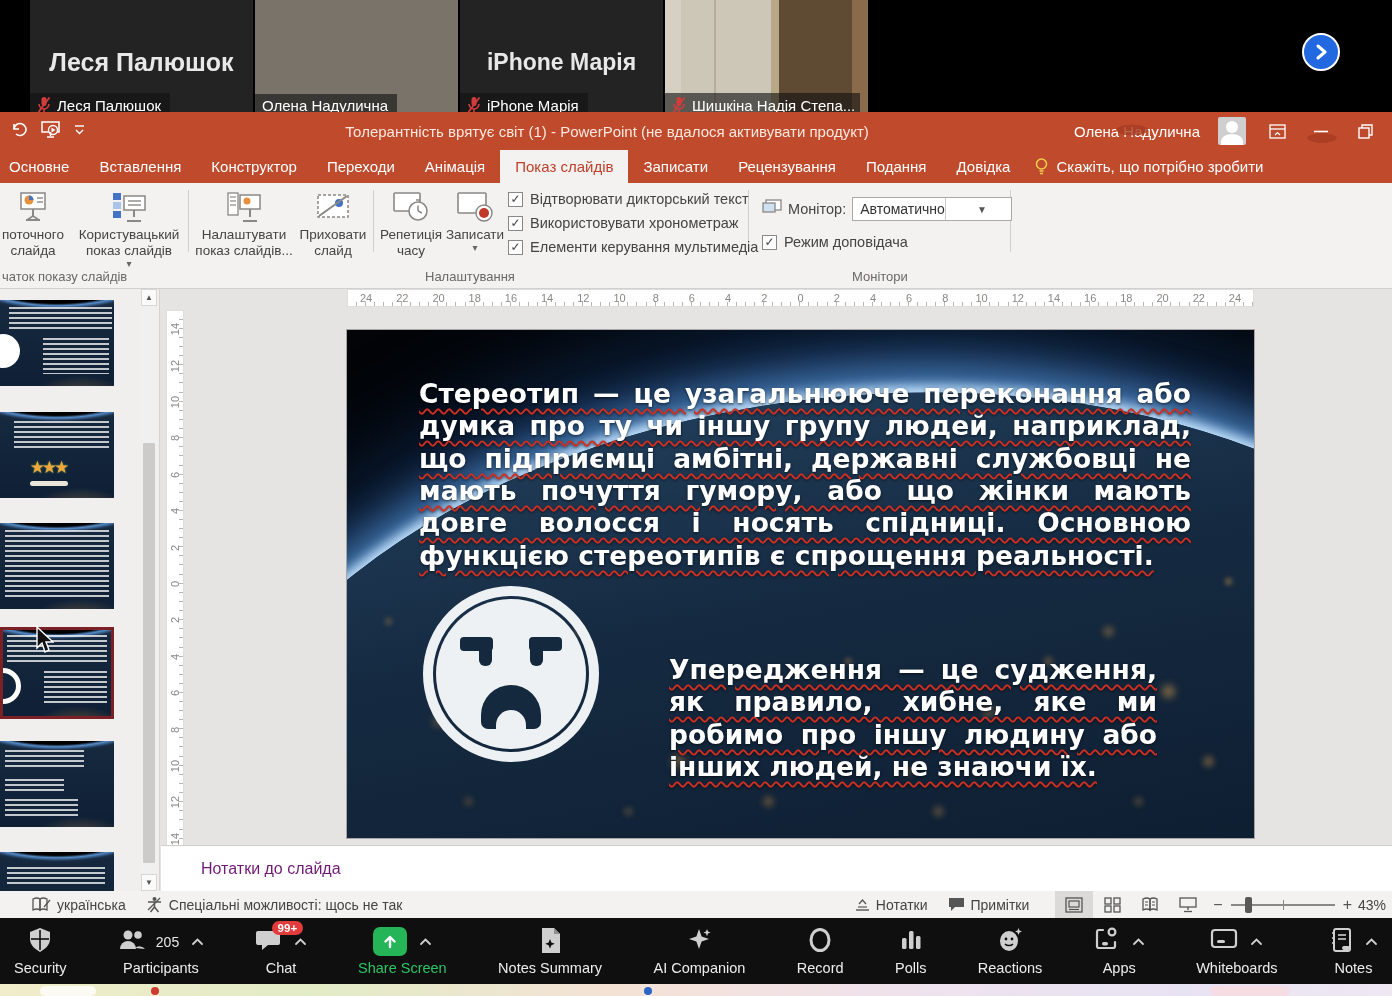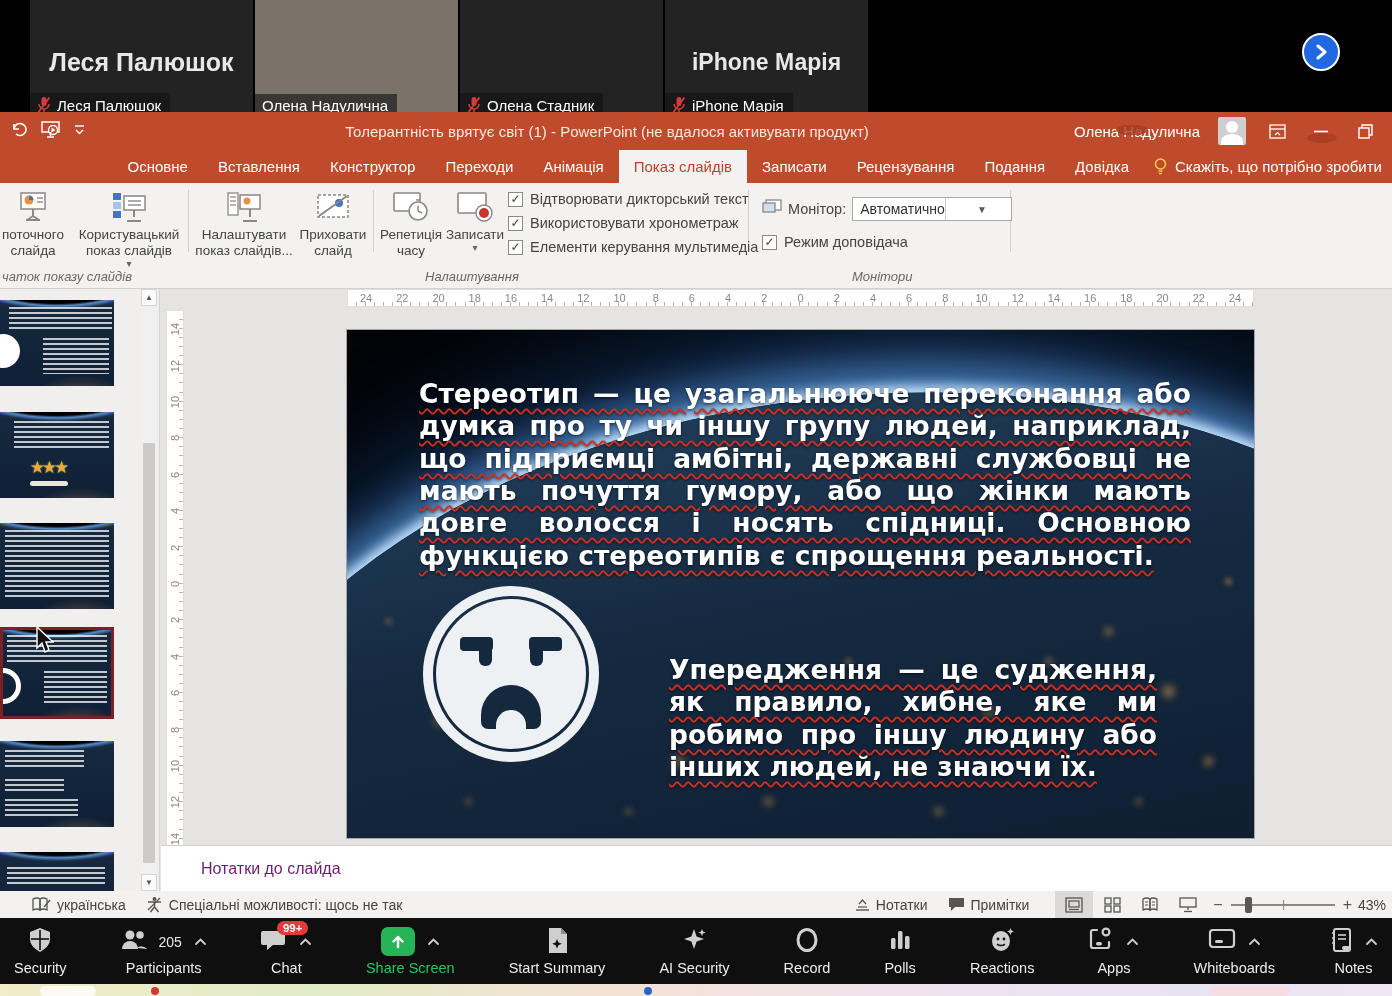--- a/index.html
+++ b/index.html
@@ -33,33 +33,33 @@
   .qat{display:flex;align-items:center;gap:14px;padding-left:10px;width:140px;}
   .tb-title{flex:1;text-align:center;font-size:15px;color:#fde8e0;}
   .tb-right{display:flex;align-items:center;gap:18px;padding-right:14px;}
   .tb-user{font-size:15px;color:#fff;}
   .avatar{width:28px;height:28px;background:#cfcfcf;border-radius:2px;position:relative;overflow:hidden;}
   .avatar:before{content:'';position:absolute;left:8px;top:4px;width:12px;height:12px;border-radius:50%;background:#fff;}
   .avatar:after{content:'';position:absolute;left:3px;top:17px;width:22px;height:14px;border-radius:50% 50% 0 0;background:#fff;}
   .winbtn{display:inline-flex;align-items:center;justify-content:center;width:26px;height:26px;}
 
   
-  .tabsrow{position:absolute;left:0;top:150px;width:1392px;height:33px;background:#bf4a2c;display:flex;align-items:stretch;color:#fff;margin:0;justify-content:flex-end;}
+  .tabsrow{position:absolute;left:0;top:150px;width:1392px;height:33px;background:#bf4a2c;display:flex;align-items:stretch;color:#fff;margin:0;}
   .tab{display:flex;align-items:center;padding:0 15px;font-size:15px;cursor:pointer;white-space:nowrap;}
   .tab:first-child{margin-left:-6px;}
   .tab.activetab{background:#f3f2f1;color:#c0402a;}
   .tellme{display:flex;align-items:center;gap:8px;padding:0 10px;font-size:15px;}
 
   
   .ribbon{position:absolute;left:0;top:183px;width:1392px;height:106px;background:#f3f2f1;border-bottom:1px solid #d2d0ce;}
   .rsep{position:absolute;top:7px;height:62px;width:1px;background:#d2d0ce;}
   .rbtn{position:absolute;top:6px;display:flex;flex-direction:column;align-items:center;color:#444;font-size:13.5px;line-height:1.2;text-align:center;cursor:pointer;}
   .rbtn .ric{height:34px;display:flex;align-items:flex-end;justify-content:center;margin-bottom:4px;}
   .caret{font-size:10px;color:#666;line-height:1;}
-  .grouplabel{position:absolute;top:86px;font-size:13px;color:#6a6866;white-space:nowrap;font-style:italic;}
+  .grouplabel{position:absolute;top:86px;font-size:13px;color:#6a6866;white-space:nowrap;}
   .chkcol{position:absolute;left:508px;top:8px;display:flex;flex-direction:column;gap:8px;}
   .chkrow{display:flex;align-items:center;gap:7px;font-size:14.5px;color:#444;cursor:pointer;white-space:nowrap;}
   .cbox{width:15px;height:15px;border:1px solid #8a8886;background:#fff;display:inline-flex;align-items:center;justify-content:center;font-size:12px;color:#444;flex:none;}
   .monrow{position:absolute;left:762px;top:14px;display:flex;align-items:center;gap:6px;font-size:14.5px;color:#444;}
   .dropdown{width:160px;height:24px;border:1px solid #aaa8a6;background:#fff;display:flex;align-items:center;font-size:14px;color:#333;}
   .dropdown span{flex:1;padding-left:7px;}
   .ddbtn{width:20px;height:100%;border-left:1px solid #ccc;display:flex;align-items:center;justify-content:center;color:#555;font-size:10px;}
   .presrow{position:absolute;left:762px;top:51px;}
 
   
@@ -157,48 +157,48 @@
           </span>
           <span class="tile-name">Леся Палюшок</span>
         </div>
       </div>
       <div class="tile t2 active">
         <div class="tile-video video2"></div>
         <div class="tile-label">
           <span class="tile-name">Олена Надулична</span>
         </div>
       </div>
-      <div class="tile t3">
-        <div class="tile-video video3"></div>
-        <div class="tile-label">
-          <span class="micwrap">
-            <svg width="14" height="18" viewBox="0 0 14 18">
-              <rect x="4.5" y="1" width="5" height="9" rx="2.5" fill="#d23c3c"></rect>
-              <path d="M2 8 a5 5 0 0 0 10 0" fill="none" stroke="#d23c3c" stroke-width="1.6"></path>
-              <line x1="7" y1="13" x2="7" y2="16" stroke="#d23c3c" stroke-width="1.6"></line>
-              <line x1="4" y1="17" x2="10" y2="17" stroke="#d23c3c" stroke-width="1.6"></line>
-              <line x1="1.5" y1="16" x2="12.5" y2="1.5" stroke="#d23c3c" stroke-width="1.8"></line>
-            </svg>
-          </span>
-          <span class="tile-name">Олена Стадник</span>
-        </div>
-      </div>
       <div class="tile t5">
         <div class="tile-bigname" style="font-size: 23px;">iPhone Марія</div>
         <div class="tile-label">
           <span class="micwrap">
             <svg width="14" height="18" viewBox="0 0 14 18">
               <rect x="4.5" y="1" width="5" height="9" rx="2.5" fill="#d23c3c"></rect>
               <path d="M2 8 a5 5 0 0 0 10 0" fill="none" stroke="#d23c3c" stroke-width="1.6"></path>
               <line x1="7" y1="13" x2="7" y2="16" stroke="#d23c3c" stroke-width="1.6"></line>
               <line x1="4" y1="17" x2="10" y2="17" stroke="#d23c3c" stroke-width="1.6"></line>
               <line x1="1.5" y1="16" x2="12.5" y2="1.5" stroke="#d23c3c" stroke-width="1.8"></line>
             </svg>
           </span>
           <span class="tile-name">iPhone Марія</span>
+        </div>
+      </div>
+      <div class="tile t6">
+        <div class="tile-video video6"></div>
+        <div class="tile-label">
+          <span class="micwrap">
+            <svg width="14" height="18" viewBox="0 0 14 18">
+              <rect x="4.5" y="1" width="5" height="9" rx="2.5" fill="#d23c3c"></rect>
+              <path d="M2 8 a5 5 0 0 0 10 0" fill="none" stroke="#d23c3c" stroke-width="1.6"></path>
+              <line x1="7" y1="13" x2="7" y2="16" stroke="#d23c3c" stroke-width="1.6"></line>
+              <line x1="4" y1="17" x2="10" y2="17" stroke="#d23c3c" stroke-width="1.6"></line>
+              <line x1="1.5" y1="16" x2="12.5" y2="1.5" stroke="#d23c3c" stroke-width="1.8"></line>
+            </svg>
+          </span>
+          <span class="tile-name">Шишкіна Надія Степа...</span>
         </div>
       </div>
     </div>
   <div class="nextbtn">
     <svg width="16" height="16" viewBox="0 0 16 16">
         <polyline points="5,2 12,8 5,14" fill="none" stroke="#fff" stroke-width="3" stroke-linecap="round" stroke-linejoin="round"></polyline>
       </svg>
   </div>
 
   <div class="titlebar">
@@ -662,30 +662,30 @@
         <div class="zlabel">Share Screen</div>
       </div>
       <div class="zitem">
         <div class="zicon">
           <span><svg width="24" height="27" viewBox="0 0 24 27">
               <path d="M4 1 h12 l6 6 v19 h-18 z" fill="#cfcfcf"></path>
               <path d="M16 1 v6 h6 z" fill="#8f8f8f"></path>
               <path d="M12 12 l1.4 3.4 3.4 1.4 -3.4 1.4 -1.4 3.4 -1.4 -3.4 -3.4 -1.4 3.4 -1.4 z" fill="#0f0f0f"></path>
             </svg></span>
         </div>
-        <div class="zlabel">Start Summary</div>
+        <div class="zlabel">Notes Summary</div>
       </div>
       <div class="zitem">
         <div class="zicon">
           <span><svg width="26" height="26" viewBox="0 0 26 26">
               <path d="M13 2 l2.6 7.4 7.4 2.6 -7.4 2.6 -2.6 7.4 -2.6 -7.4 -7.4 -2.6 7.4 -2.6 z" fill="#cfcfcf"></path>
               <path d="M21 2 l1 2.6 2.6 1 -2.6 1 -1 2.6 -1 -2.6 -2.6 -1 2.6 -1 z" fill="#cfcfcf"></path>
             </svg></span>
         </div>
-        <div class="zlabel">AI Security</div>
+        <div class="zlabel">AI Companion</div>
       </div>
       <div class="zitem">
         <div class="zicon">
           <span><svg width="26" height="26" viewBox="0 0 26 26">
               <ellipse cx="13" cy="13" rx="9" ry="10.5" fill="none" stroke="#cfcfcf" stroke-width="3"></ellipse>
             </svg></span>
         </div>
         <div class="zlabel">Record</div>
       </div>
       <div class="zitem">

